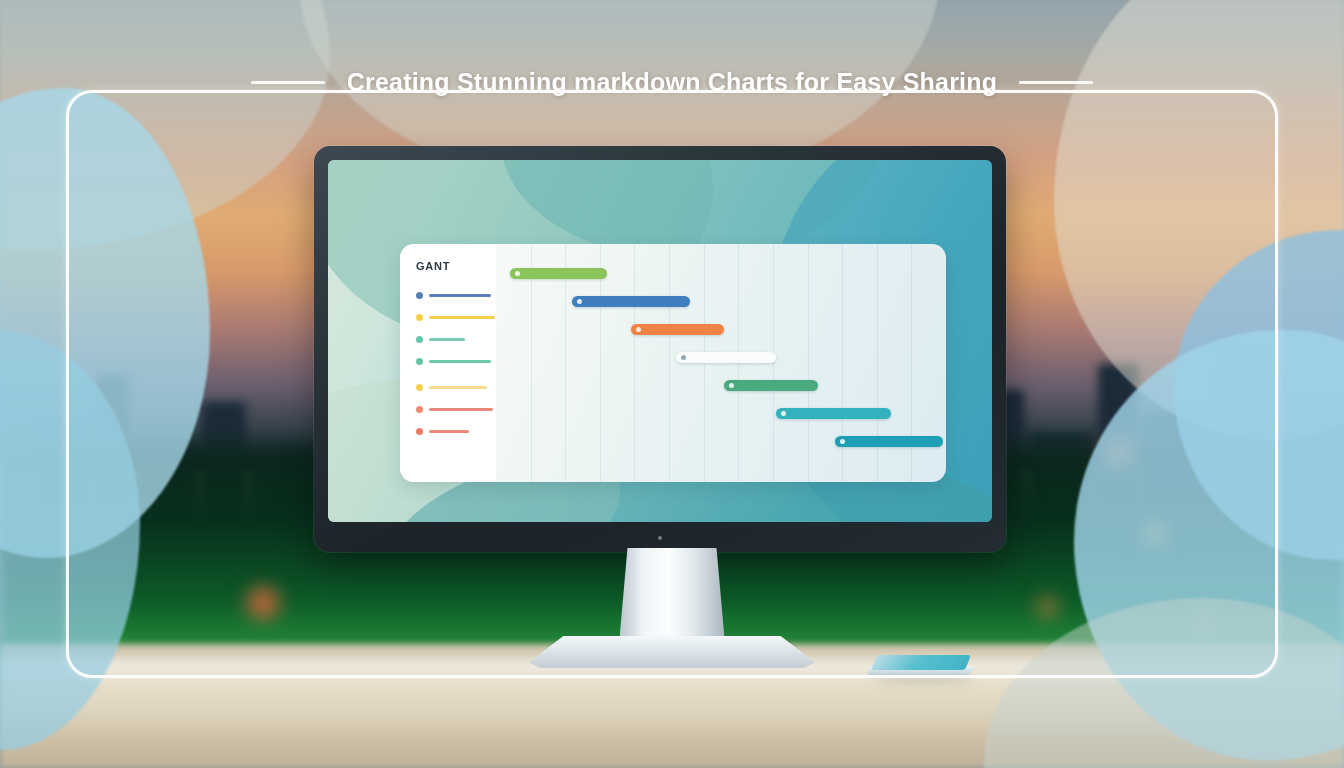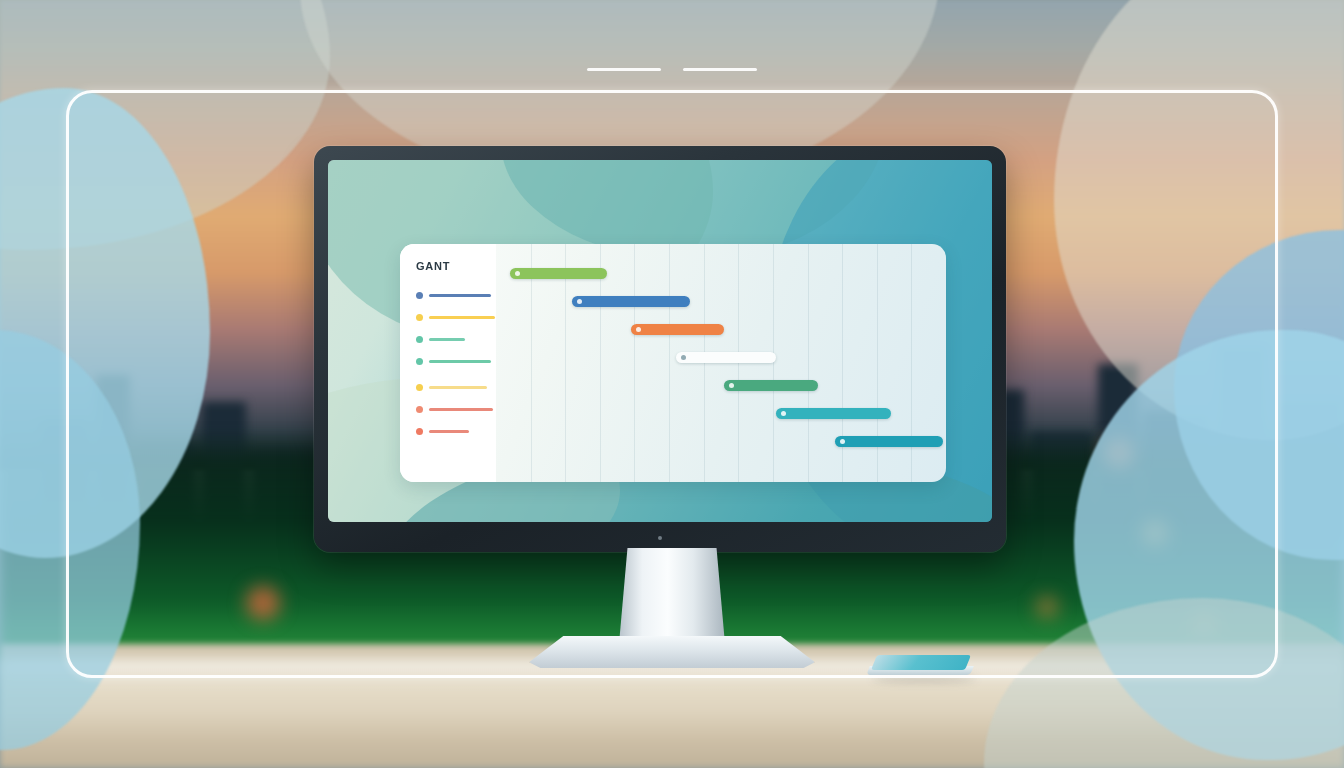--- a/index.html
+++ b/index.html
@@ -288,20 +288,21 @@
   <div class="blob blob-r1"></div>
   <div class="blob blob-l1"></div>
   <div class="blob blob-l2"></div>
   <div class="blob blob-r3"></div>
   <div class="blob blob-r2"></div>
   <div class="blob blob-br"></div>
 </div>
 
 <div class="headline-row">
   <span class="dash"></span>
+  <span class="headline">Creating Stunning markdown Charts for Easy Sharing</span>
   <span class="dash"></span>
 </div>
 
 <div class="monitor">
   <div class="bezel">
     <div class="screen">
       <div class="wall-blob wb1"></div>
       <div class="wall-blob wb2"></div>
       <div class="wall-blob wb3"></div>
       <div class="wall-blob wb4"></div>

